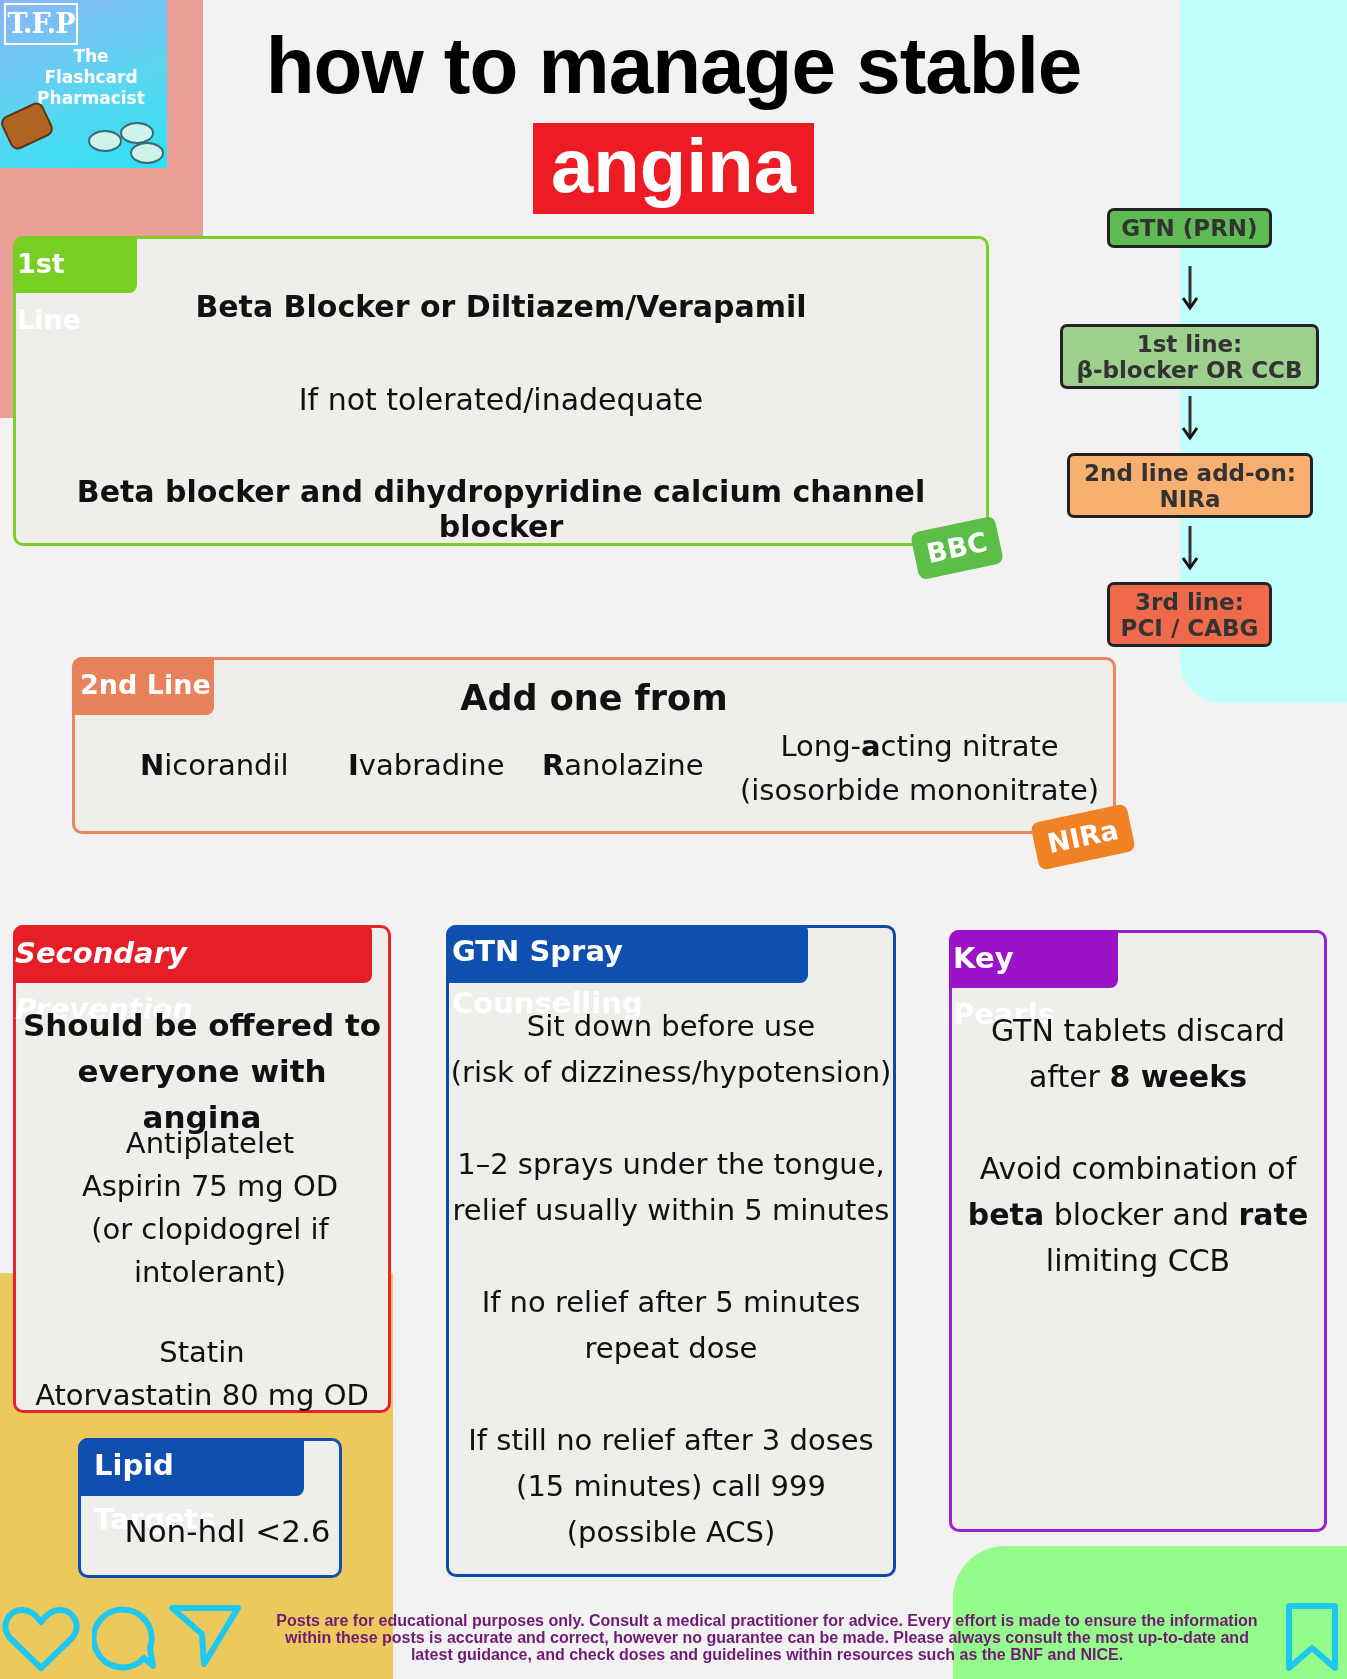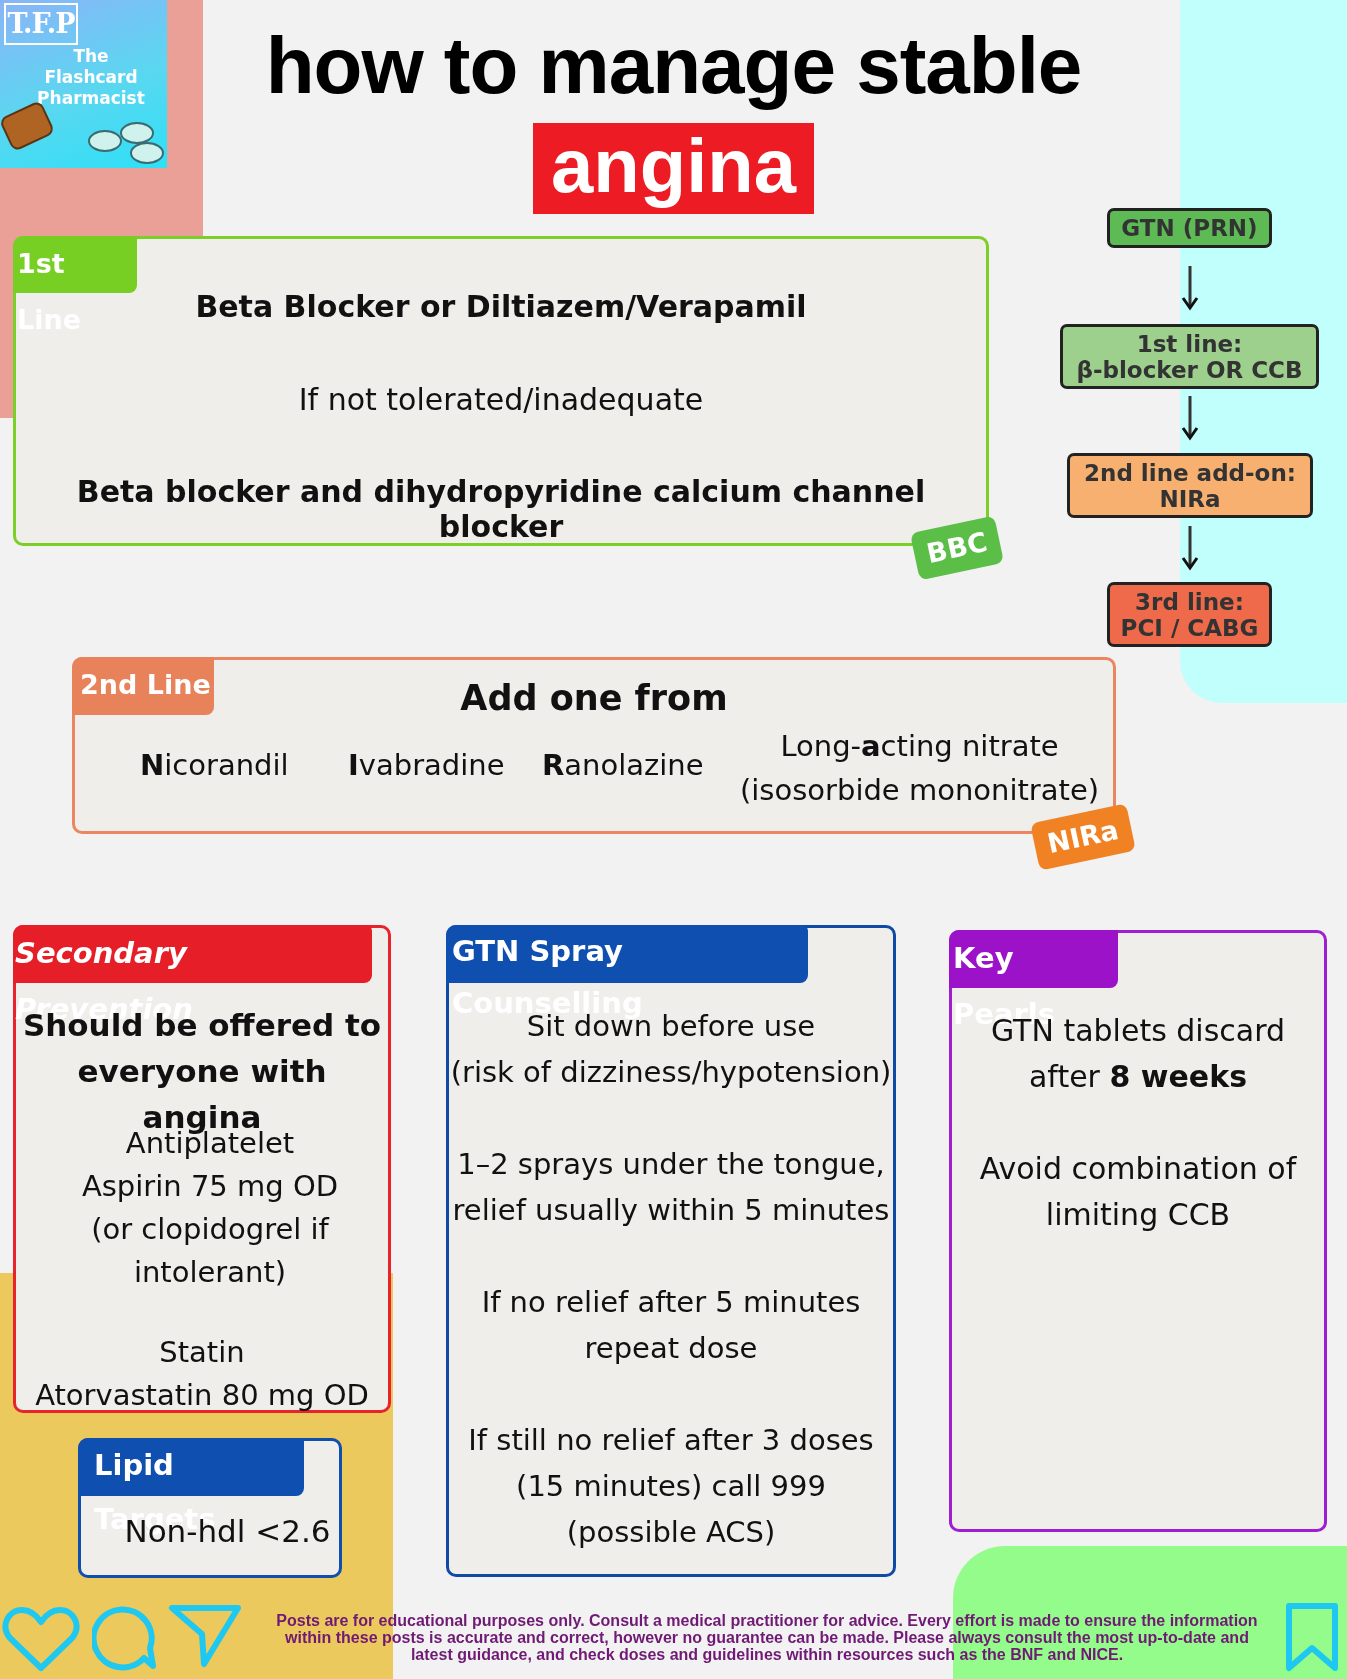--- a/index.html
+++ b/index.html
@@ -202,20 +202,21 @@
 </div>
 
 <div class="abs card pearl">
   <div class="card-tab">Key Pearls</div>
   <div class="ctext p p1">
     <div>GTN tablets discard</div>
     <div><span>after </span><b>8 weeks</b></div>
   </div>
   <div class="ctext p p2">
     <div>Avoid combination of</div>
+    <div><b>beta</b><span> blocker and </span><b>rate</b></div>
     <div>limiting CCB</div>
   </div>
 </div>
 
 <svg class="abs social" style="left:2px;width:78px;height:70px;" viewBox="0 0 78 70">
   <path d="M39 64 L8 34 C-2 22 6 6 20 6 C29 6 35 12 39 18 C43 12 49 6 58 6 C72 6 80 22 70 34 Z" fill="none" stroke="#1ec8f0" stroke-width="6" stroke-linejoin="round"></path>
 </svg>
 <svg class="abs social" style="left:92px;width:66px;height:68px;" viewBox="0 0 66 68">
   <path d="M52 54 A29 29 0 1 1 58 44 L61 62 Z" fill="none" stroke="#1ec8f0" stroke-width="6" stroke-linejoin="round"></path>
 </svg>

